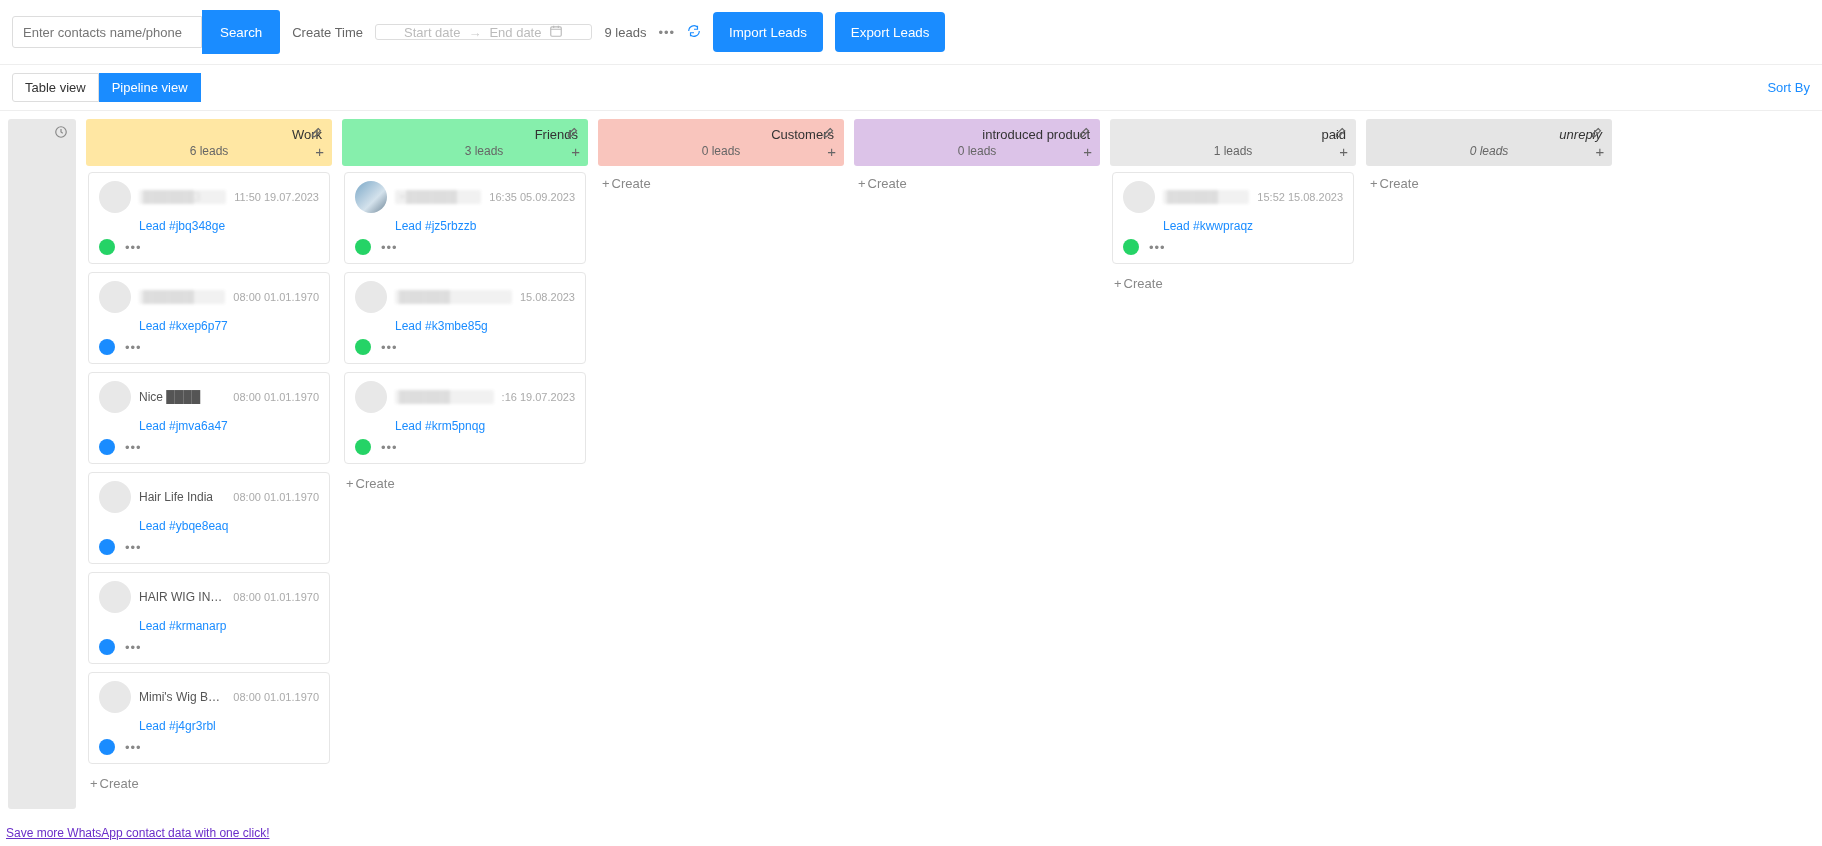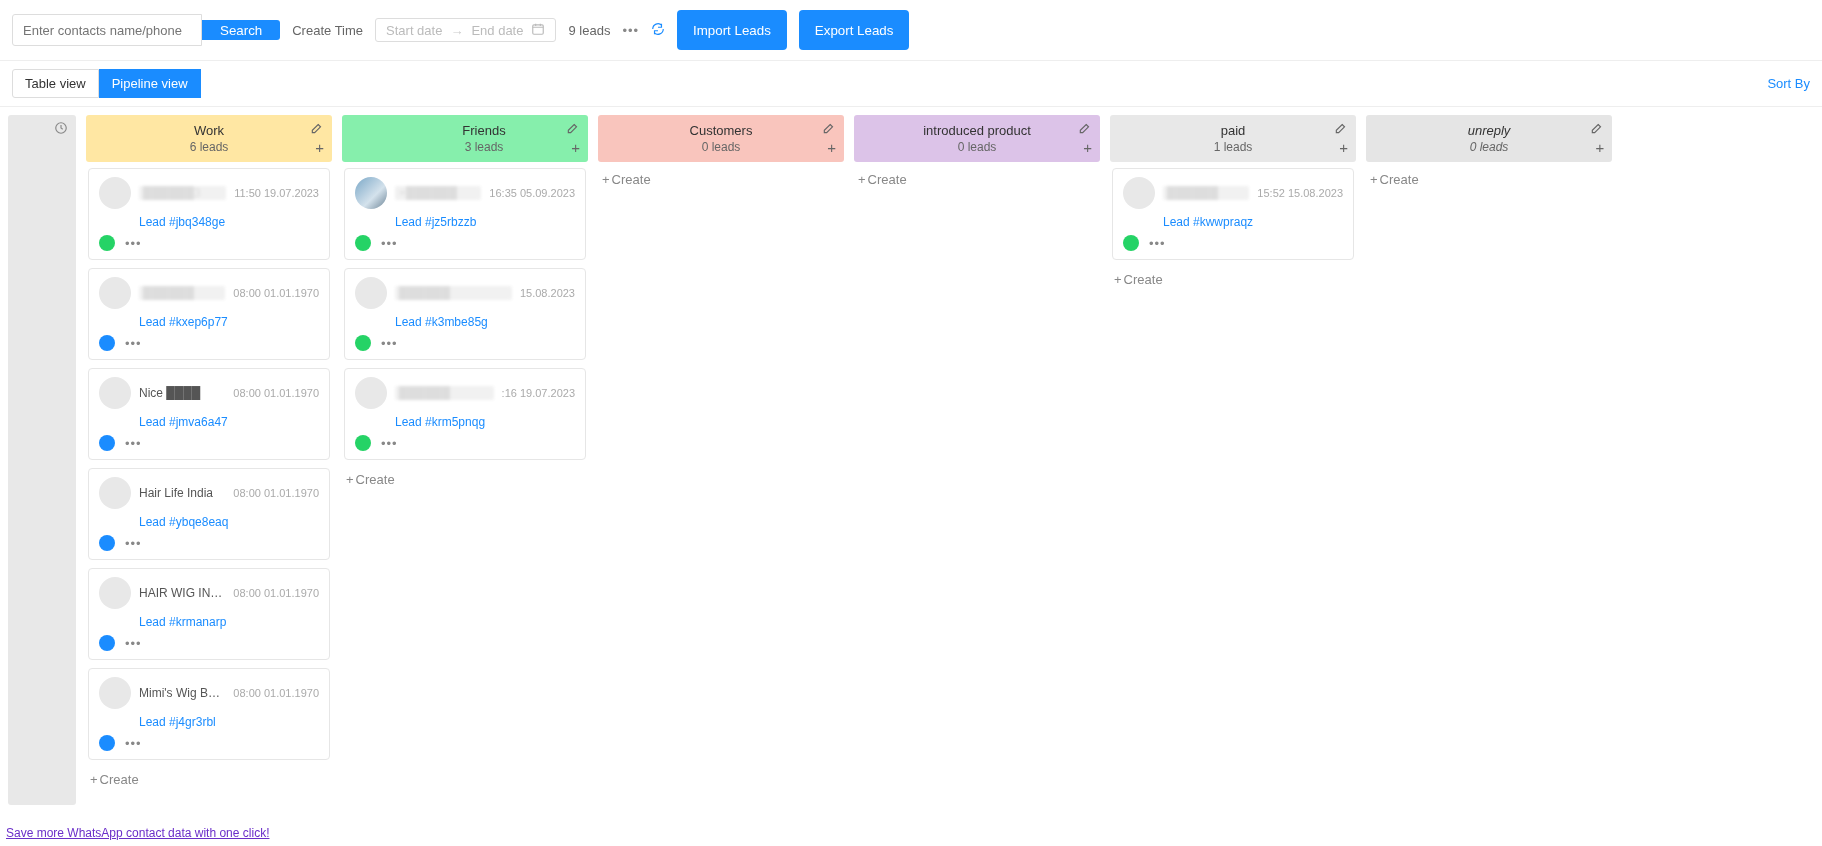--- a/index.html
+++ b/index.html
@@ -15,38 +15,38 @@
 .search-input {
   width: 190px;
   height: 32px;
   padding: 0 10px;
   border: 1px solid #ddd;
   border-radius: 3px 0 0 3px;
   font-size: 13px;
   outline: none;
 }
 .search-btn {
-  height: 20px;
+  height: 44px;
   padding: 0 18px;
   background: #1a8cff;
   color: #fff;
   border: none;
   border-radius: 0 3px 3px 0;
   cursor: pointer;
   margin-left: -12px;
 }
 .label-text { color: #666; }
 .date-range {
   display: flex;
   align-items: center;
   gap: 8px;
   border: 1px solid #ddd;
   border-radius: 3px;
-  padding: 0 10px;
-  height: 24px;
+  padding: 0 28px;
+  height: 16px;
   color: #bbb;
 }
 .date-range .sep { color: #ccc; }
 .lead-count { color: #666; }
 .dots { color: #888; letter-spacing: 1px; cursor: pointer; }
 .refresh { color: #1a8cff; cursor: pointer; }
 .primary-btn {
   height: 40px;
   padding: 0 16px;
   background: #1a8cff;
@@ -99,21 +99,21 @@
   min-width: 246px;
   display: flex;
   flex-direction: column;
 }
 .col-header {
   position: relative;
   padding: 8px 10px;
   text-align: center;
   border-radius: 3px;
 }
-.col-header .title { font-weight: 400; color: #333; }
+.col-header .title { font-weight: 400; color: #333; text-align: right; }
 .col-header .sub { color: #666; font-size: 12px; margin-top: 2px; }
 .col-header .edit {
   position: absolute;
   top: 6px;
   right: 8px;
   color: #666;
   cursor: pointer;
 }
 .col-header .plus {
   position: absolute;

